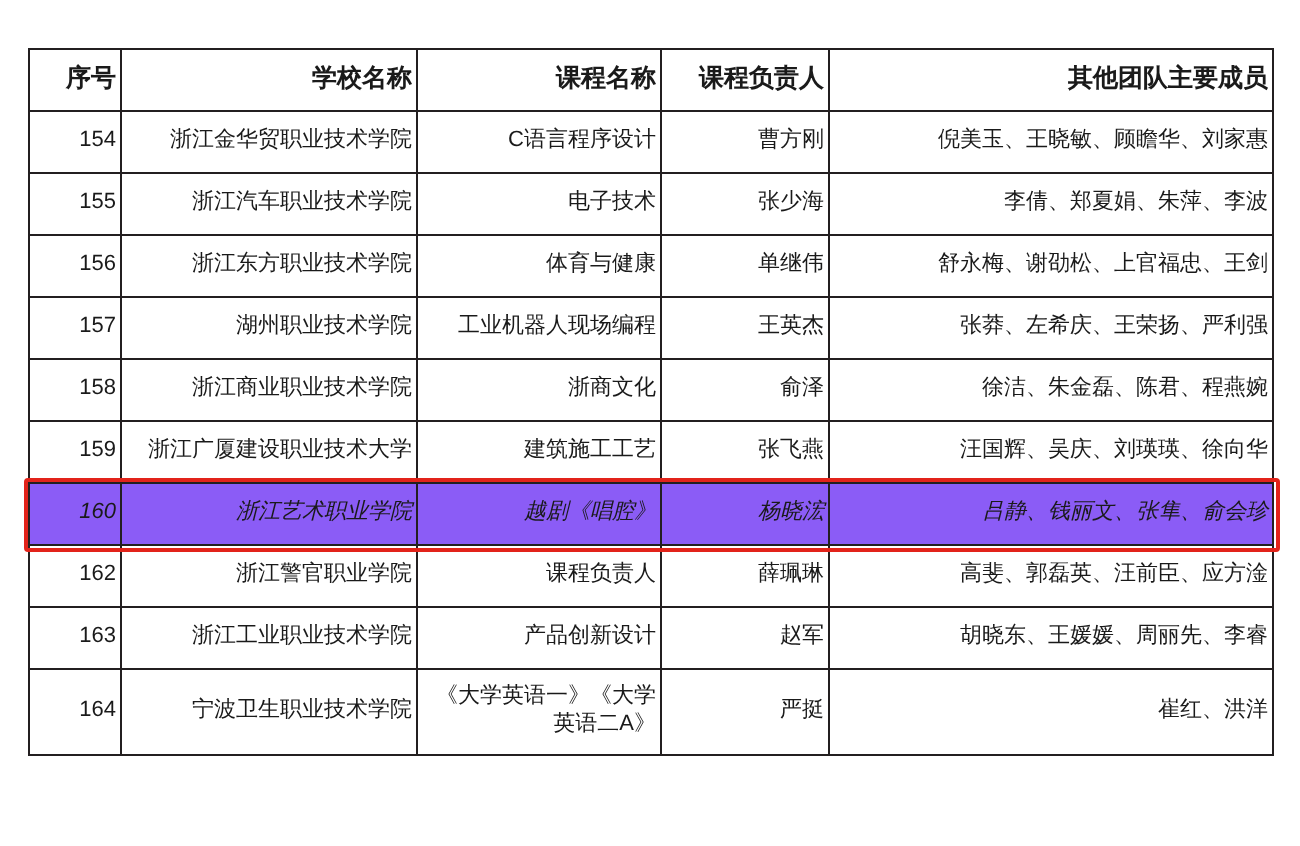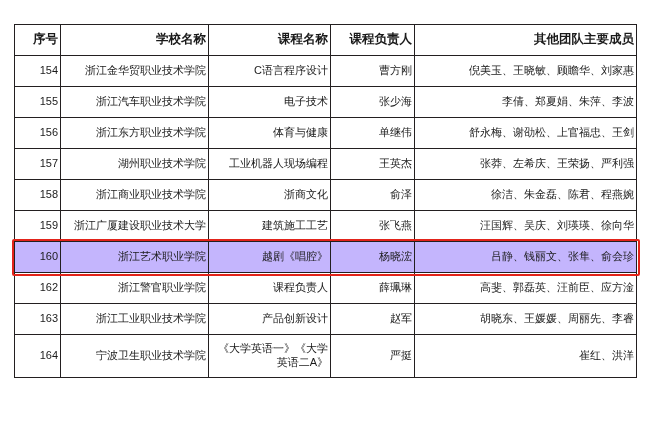--- a/index.html
+++ b/index.html
@@ -62,21 +62,21 @@
   tr.tall td { height: 38px; }
 
   
   .highlight-box {
     position: absolute;
     border: 2px solid #e2231a;
     border-radius: 2px;
     pointer-events: none;
     box-sizing: border-box;
   }
-  tr.row-highlight td { background: #c4b5fd; }
+  tr.row-highlight td { background: #8b5cf6; font-style: italic; }
 </style>
 </head>
 <body>
 
 <div class="sheet">
   <table class="roster">
     <colgroup>
       <col class="c-no">
       <col class="c-school">
       <col class="c-course">

